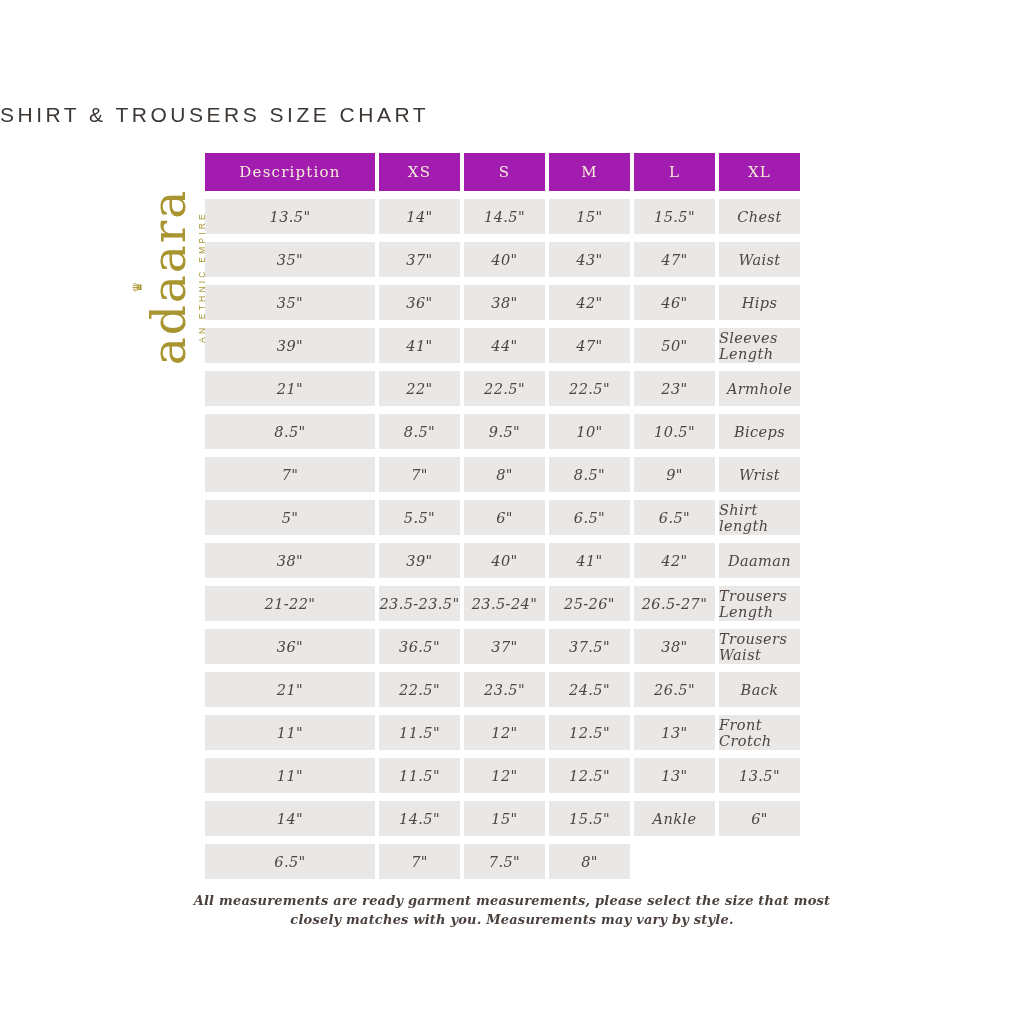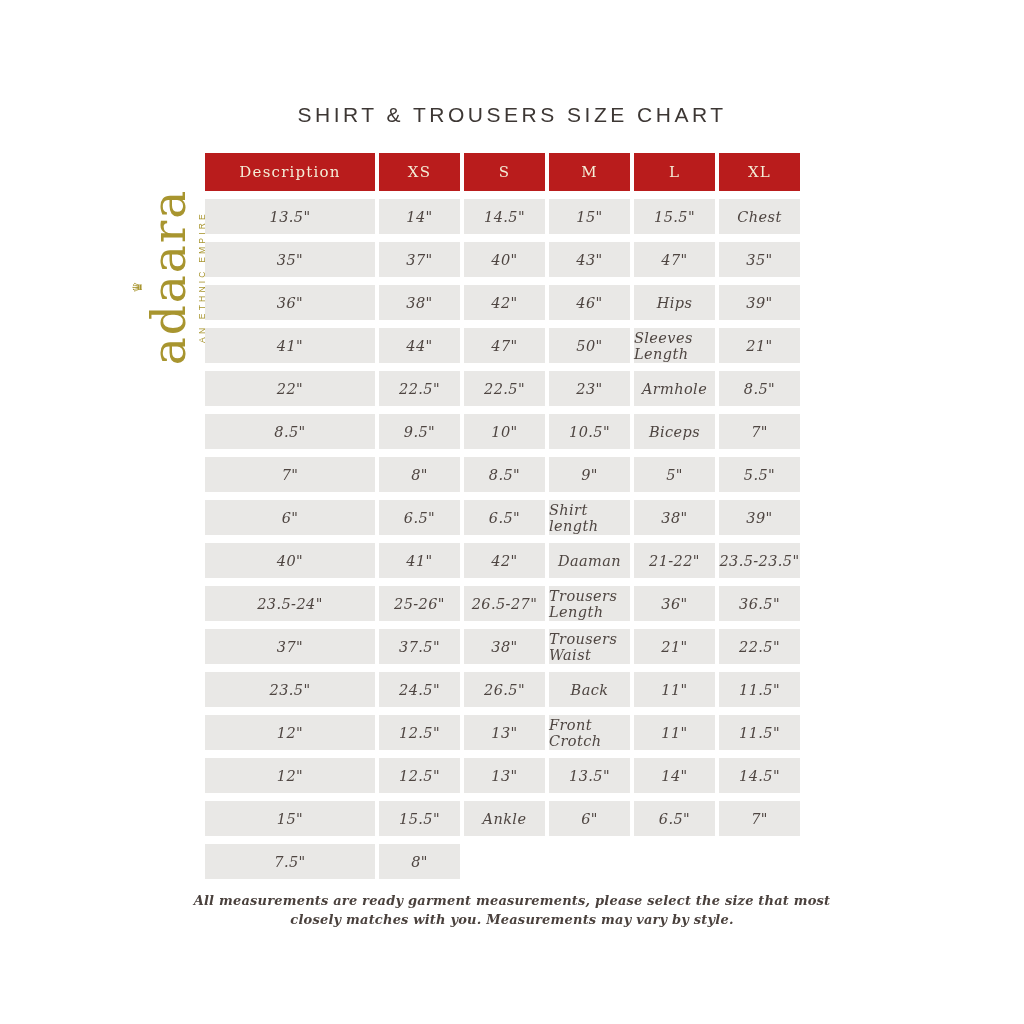--- a/index.html
+++ b/index.html
@@ -2,21 +2,21 @@
 <html><head>
 <meta charset="utf-8">
 <style>
   html,body{margin:0;padding:0;}
   body{
     width:1024px;height:1024px;background:#ffffff;position:relative;
     font-family:"Liberation Sans",sans-serif;overflow:hidden;
   }
   .title{
     position:absolute;top:103px;left:0;width:1024px;margin:0;
-    text-align:center;font-family:"Liberation Sans",sans-serif;
+    text-align:left;font-family:"Liberation Sans",sans-serif;
     font-size:21px;font-weight:400;letter-spacing:3.5px;color:#3d3734;
   }
   
   .logo-anchor{position:absolute;left:176px;top:277px;width:0;height:0;}
   .logo-inner{
     width:210px;transform:translate(-50%,-50%) rotate(-90deg);
     text-align:center;
   }
   .brand-name-wrap{position:relative;display:inline-block;}
   .brand-name{
@@ -38,21 +38,21 @@
     grid-template-rows:38px;grid-auto-rows:35px;
     column-gap:4px;row-gap:8px;
   }
   .cell{
     display:flex;align-items:center;justify-content:center;
     background:#e9e8e6;color:#4e4541;
     font-family:"DejaVu Serif",serif;font-style:italic;
     font-size:14.5px;letter-spacing:0.4px;
   }
   .cell.head{
-    background:#b91c1c;color:#f4eed8;font-style:normal;
+    background:#a21caf;color:#f4eed8;font-style:normal;
     font-size:15px;letter-spacing:1.2px;
   }
   .footnote{
     position:absolute;top:892px;left:0;width:1024px;text-align:center;
     font-family:"DejaVu Serif",serif;font-style:italic;font-weight:600;
     font-size:13px;line-height:1.45;color:#4a413d;letter-spacing:0.2px;
   }
 </style>
 </head>
 <body>
@@ -80,20 +80,21 @@
     <div class="cell value">14"</div>
     <div class="cell value">14.5"</div>
     <div class="cell value">15"</div>
     <div class="cell value">15.5"</div>
     <div class="cell label">Chest</div>
     <div class="cell value">35"</div>
     <div class="cell value">37"</div>
     <div class="cell value">40"</div>
     <div class="cell value">43"</div>
     <div class="cell value">47"</div>
+    <div class="cell label">Waist</div>
     <div class="cell value">35"</div>
     <div class="cell value">36"</div>
     <div class="cell value">38"</div>
     <div class="cell value">42"</div>
     <div class="cell value">46"</div>
     <div class="cell label">Hips</div>
     <div class="cell value">39"</div>
     <div class="cell value">41"</div>
     <div class="cell value">44"</div>
     <div class="cell value">47"</div>
@@ -109,20 +110,21 @@
     <div class="cell value">8.5"</div>
     <div class="cell value">9.5"</div>
     <div class="cell value">10"</div>
     <div class="cell value">10.5"</div>
     <div class="cell label">Biceps</div>
     <div class="cell value">7"</div>
     <div class="cell value">7"</div>
     <div class="cell value">8"</div>
     <div class="cell value">8.5"</div>
     <div class="cell value">9"</div>
+    <div class="cell label">Wrist</div>
     <div class="cell value">5"</div>
     <div class="cell value">5.5"</div>
     <div class="cell value">6"</div>
     <div class="cell value">6.5"</div>
     <div class="cell value">6.5"</div>
     <div class="cell label">Shirt length</div>
     <div class="cell value">38"</div>
     <div class="cell value">39"</div>
     <div class="cell value">40"</div>
     <div class="cell value">41"</div>

